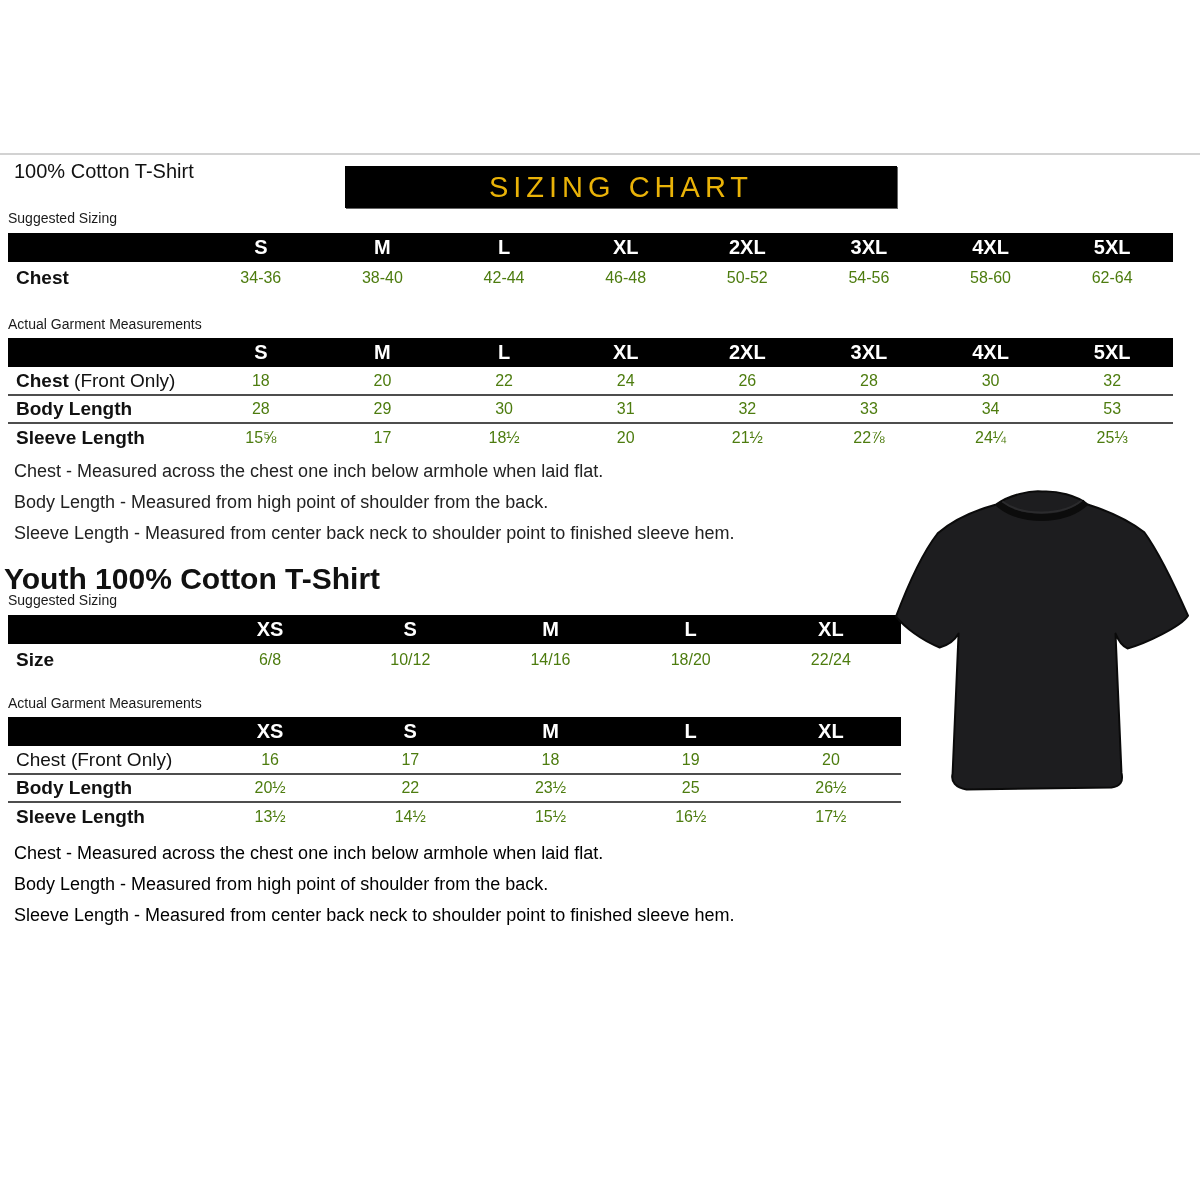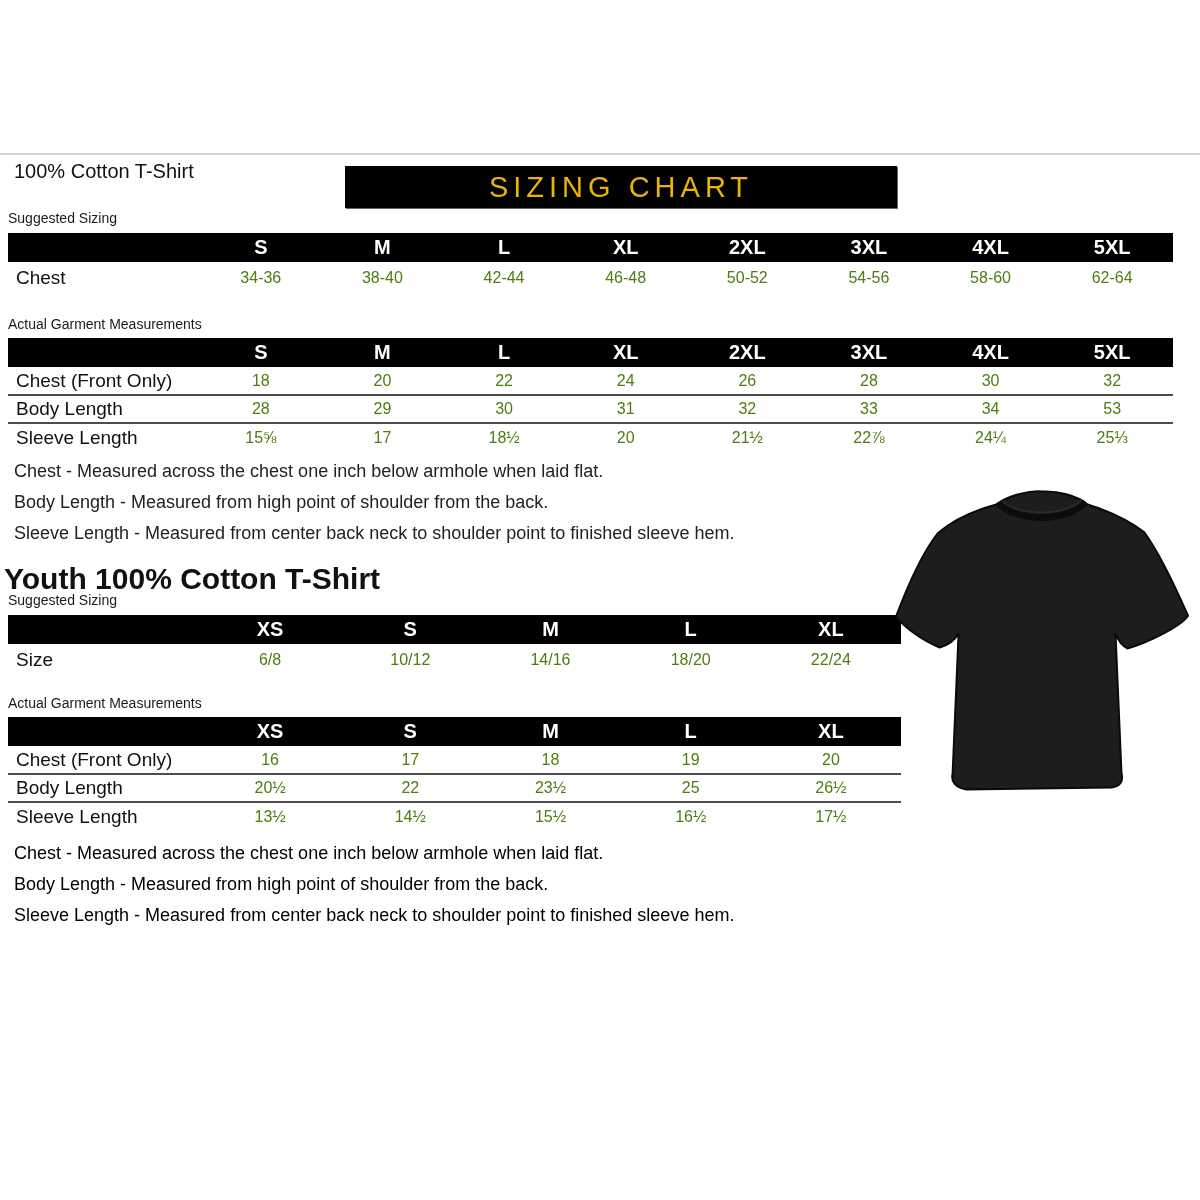--- a/index.html
+++ b/index.html
@@ -18,21 +18,21 @@
   }
   .banner span{color:#eab308;font-weight:400;font-size:29px;letter-spacing:5px;}
   .section-label{font-size:14px;color:#1a1a1a;}
   .grid-a{display:grid;grid-template-columns:192px repeat(8,1fr);width:1165px;box-sizing:border-box;}
   .grid-y{display:grid;grid-template-columns:192px repeat(5,1fr);width:893px;box-sizing:border-box;}
   .bar{background:#000;height:29px;align-items:center;}
   .bar .h{color:#fff;font-weight:700;font-size:20px;text-align:center;}
   .trow{height:28px;align-items:center;}
   .trow .v{font-size:16px;color:#4d7c0f;text-align:center;}
   .trow .lab{padding-left:8px;font-size:19px;color:#111;}
-  .b{font-weight:400;}
+  .b{font-weight:700;}
   .n{font-weight:400;}
   .rule{border-bottom:2px solid #4d4d4d;}
   .note{font-size:18px;color:#222;height:31px;}
   .note2{font-size:18px;color:#000;height:31px;}
   .shirt-wrap{left:893px;top:486px;width:298px;height:314px;}
 </style>
 </head>
 <body>
 
 <div class="abs divider"></div>

